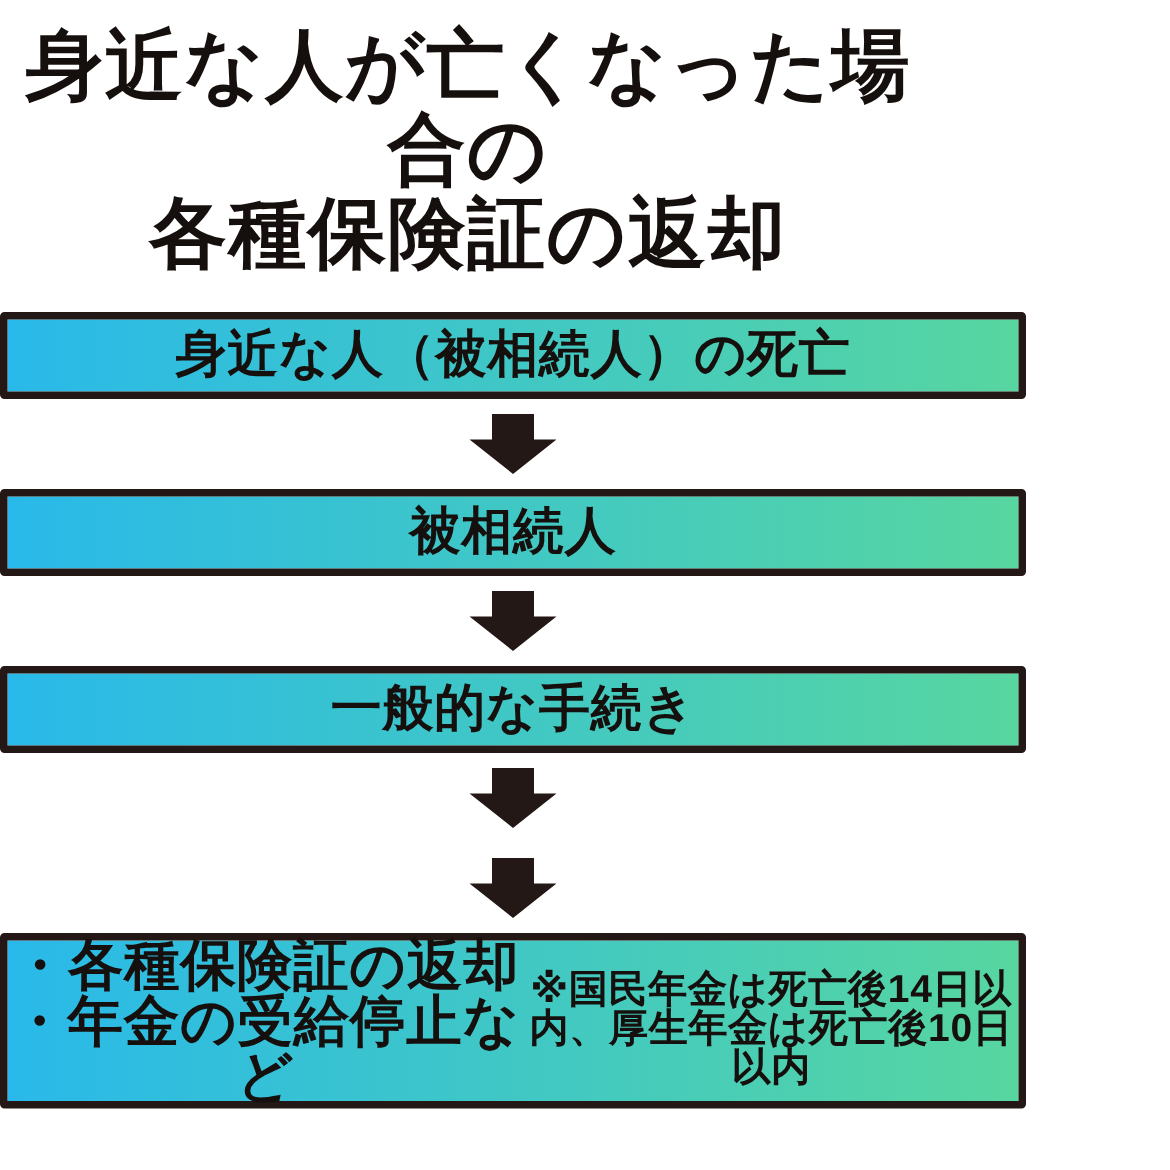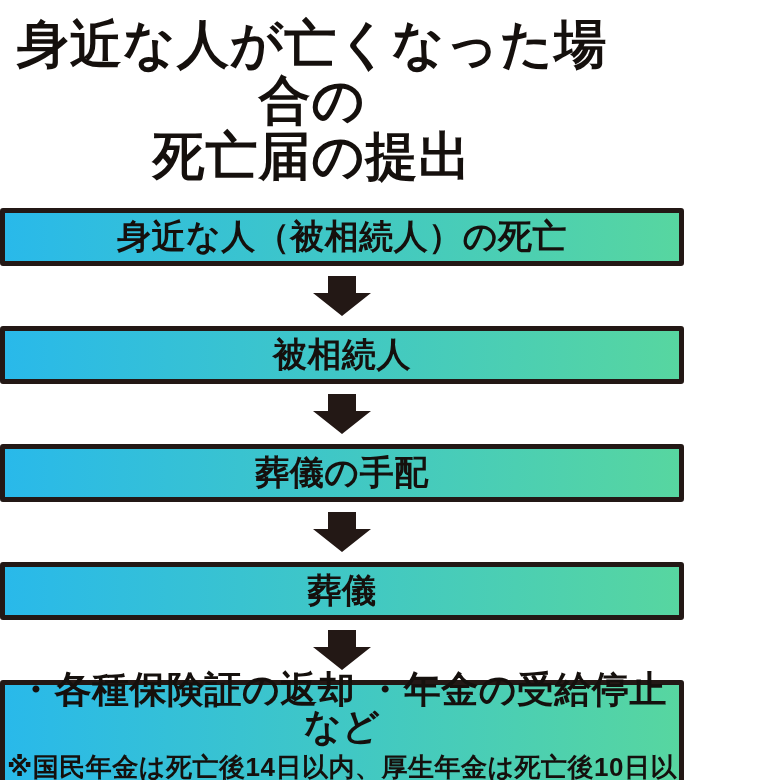--- a/index.html
+++ b/index.html
@@ -44,21 +44,21 @@
   .step-label{
     font-size:34px;
     font-weight:800;
     letter-spacing:0.5px;
     color:var(--text);
     line-height:1;
     padding-bottom:2px;
   }
   .step.tall{
     height:117px;
-    flex-direction:column;
+    flex-direction:row;
     justify-content:center;
   }
   .step.tall .step-label{
     font-size:37px;
     padding-bottom:0;
   }
   .step-note{
     font-size:26px;
     font-weight:700;
     letter-spacing:0.5px;
@@ -74,21 +74,21 @@
   }
   .arrow-row svg{display:block;}
 </style>
 </head>
 <body>
 
 <div class="page">
 
   <h1 class="title">
     <span class="tline">身近な人が亡くなった場合の</span>
-    <span class="tline">死亡届の提出</span>
+    <span class="tline">各種保険証の返却</span>
   </h1>
 
   <div class="flow">
 
     <div class="step">
       <span class="step-label">身近な人（被相続人）の死亡</span>
     </div>
 
     <div class="arrow-row">
       <svg width="58" height="40" viewBox="0 0 58 40" aria-hidden="true">
@@ -100,32 +100,29 @@
       <span class="step-label">被相続人</span>
     </div>
 
     <div class="arrow-row">
       <svg width="58" height="40" viewBox="0 0 58 40" aria-hidden="true">
         <path d="M15 0 H43 V17 H58 L29 40 L0 17 H15 Z" fill="#231815"></path>
       </svg>
     </div>
 
     <div class="step">
-      <span class="step-label">葬儀の手配</span>
+      <span class="step-label">一般的な手続き</span>
     </div>
 
     <div class="arrow-row">
       <svg width="58" height="40" viewBox="0 0 58 40" aria-hidden="true">
         <path d="M15 0 H43 V17 H58 L29 40 L0 17 H15 Z" fill="#231815"></path>
       </svg>
     </div>
 
-    <div class="step">
-      <span class="step-label">葬儀</span>
-    </div>
 
     <div class="arrow-row">
       <svg width="58" height="40" viewBox="0 0 58 40" aria-hidden="true">
         <path d="M15 0 H43 V17 H58 L29 40 L0 17 H15 Z" fill="#231815"></path>
       </svg>
     </div>
 
     <div class="step tall">
       <span class="step-label">・各種保険証の返却 ・年金の受給停止など</span>
       <span class="step-note">※国民年金は死亡後14日以内、厚生年金は死亡後10日以内</span>

